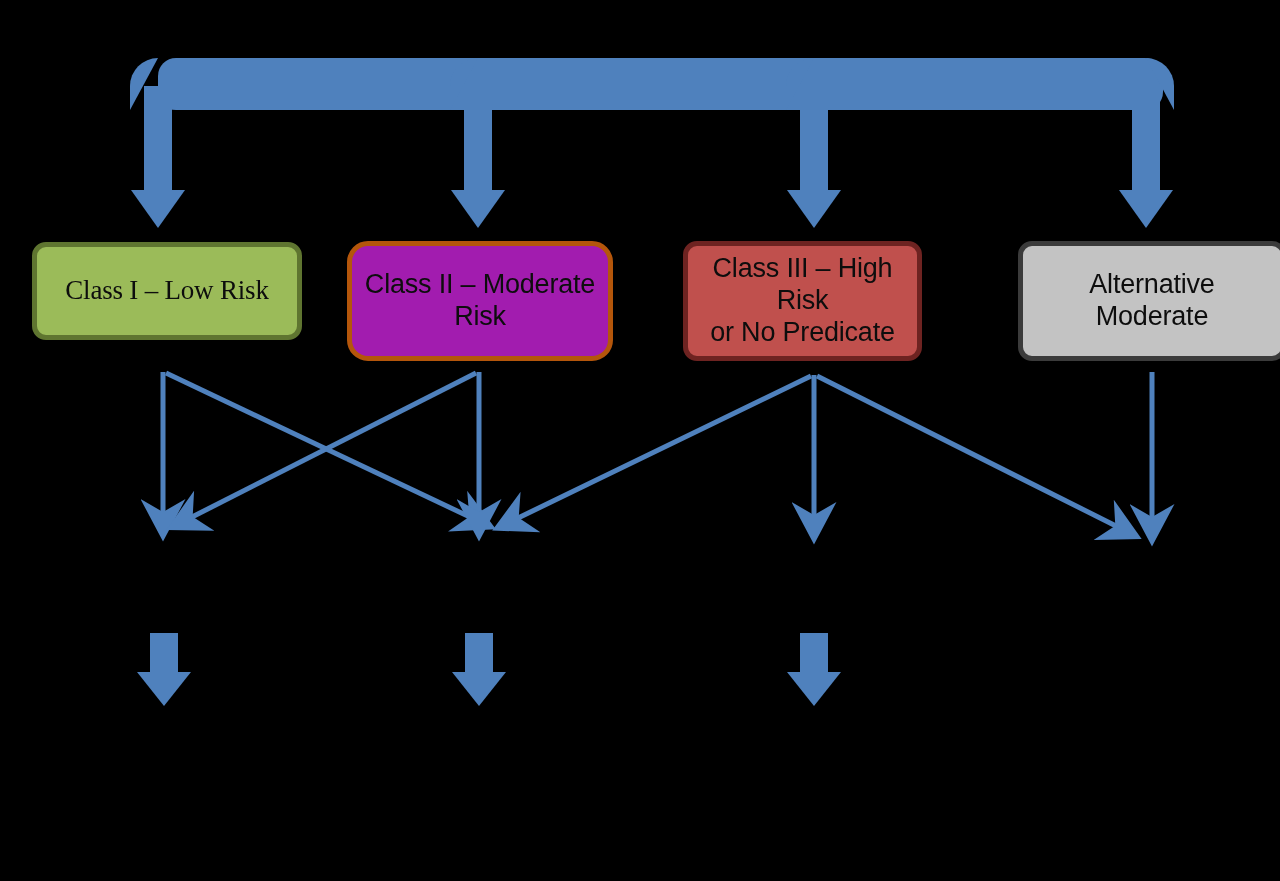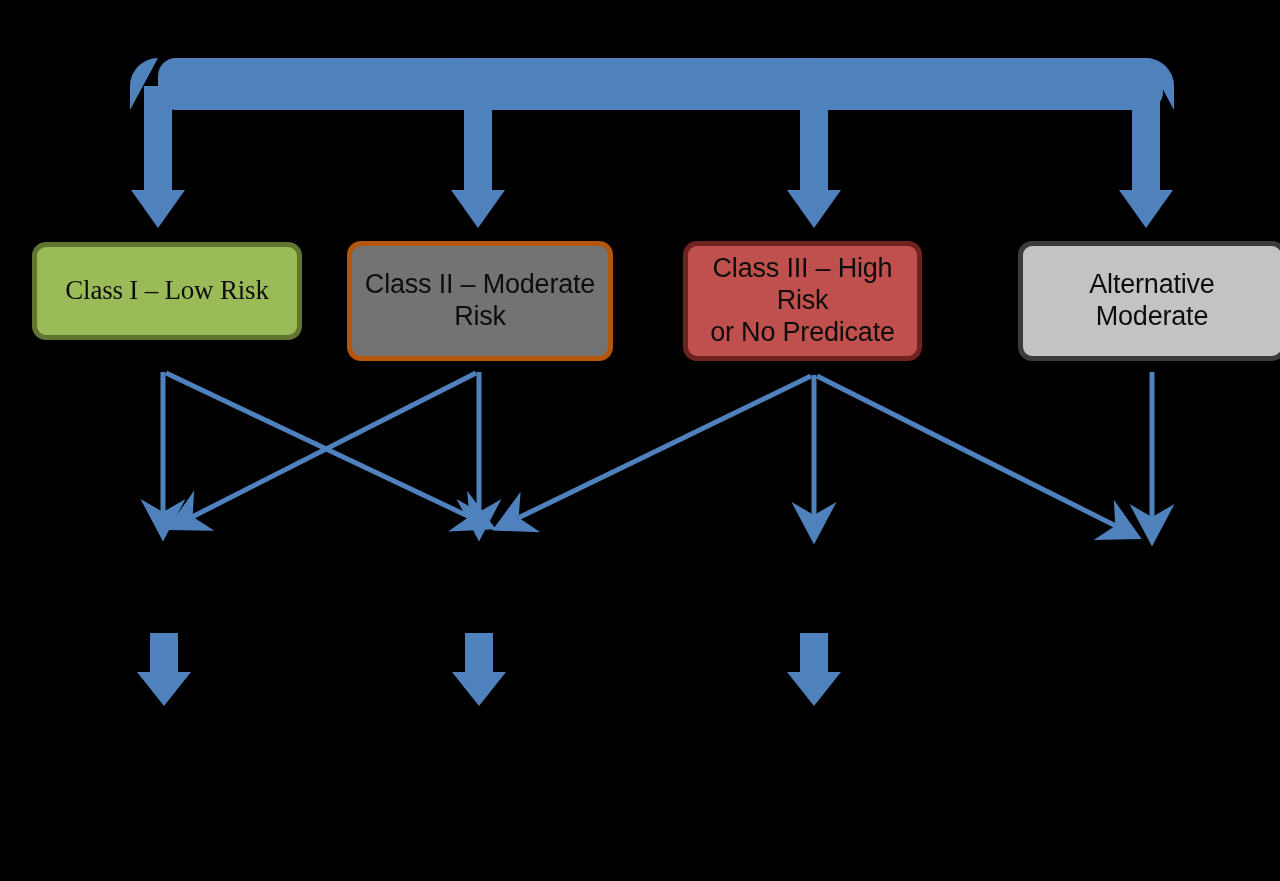--- a/index.html
+++ b/index.html
@@ -52,22 +52,23 @@
     height: 98px;
     background: #9BBB59;
     border-color: #5F7530;
     font-family: Liberation Serif, serif;
   }
   .node-class-ii {
     left: 347px;
     top: 241px;
     width: 266px;
     height: 120px;
-    background: #737373;
+    background: #a21caf;
     border-color: #B4560B;
+    border-radius: 21px;
   }
   .node-class-iii {
     left: 683px;
     top: 241px;
     width: 239px;
     height: 120px;
     background: #C0504D;
     border-color: #6E2321;
   }
   .node-alternative {

